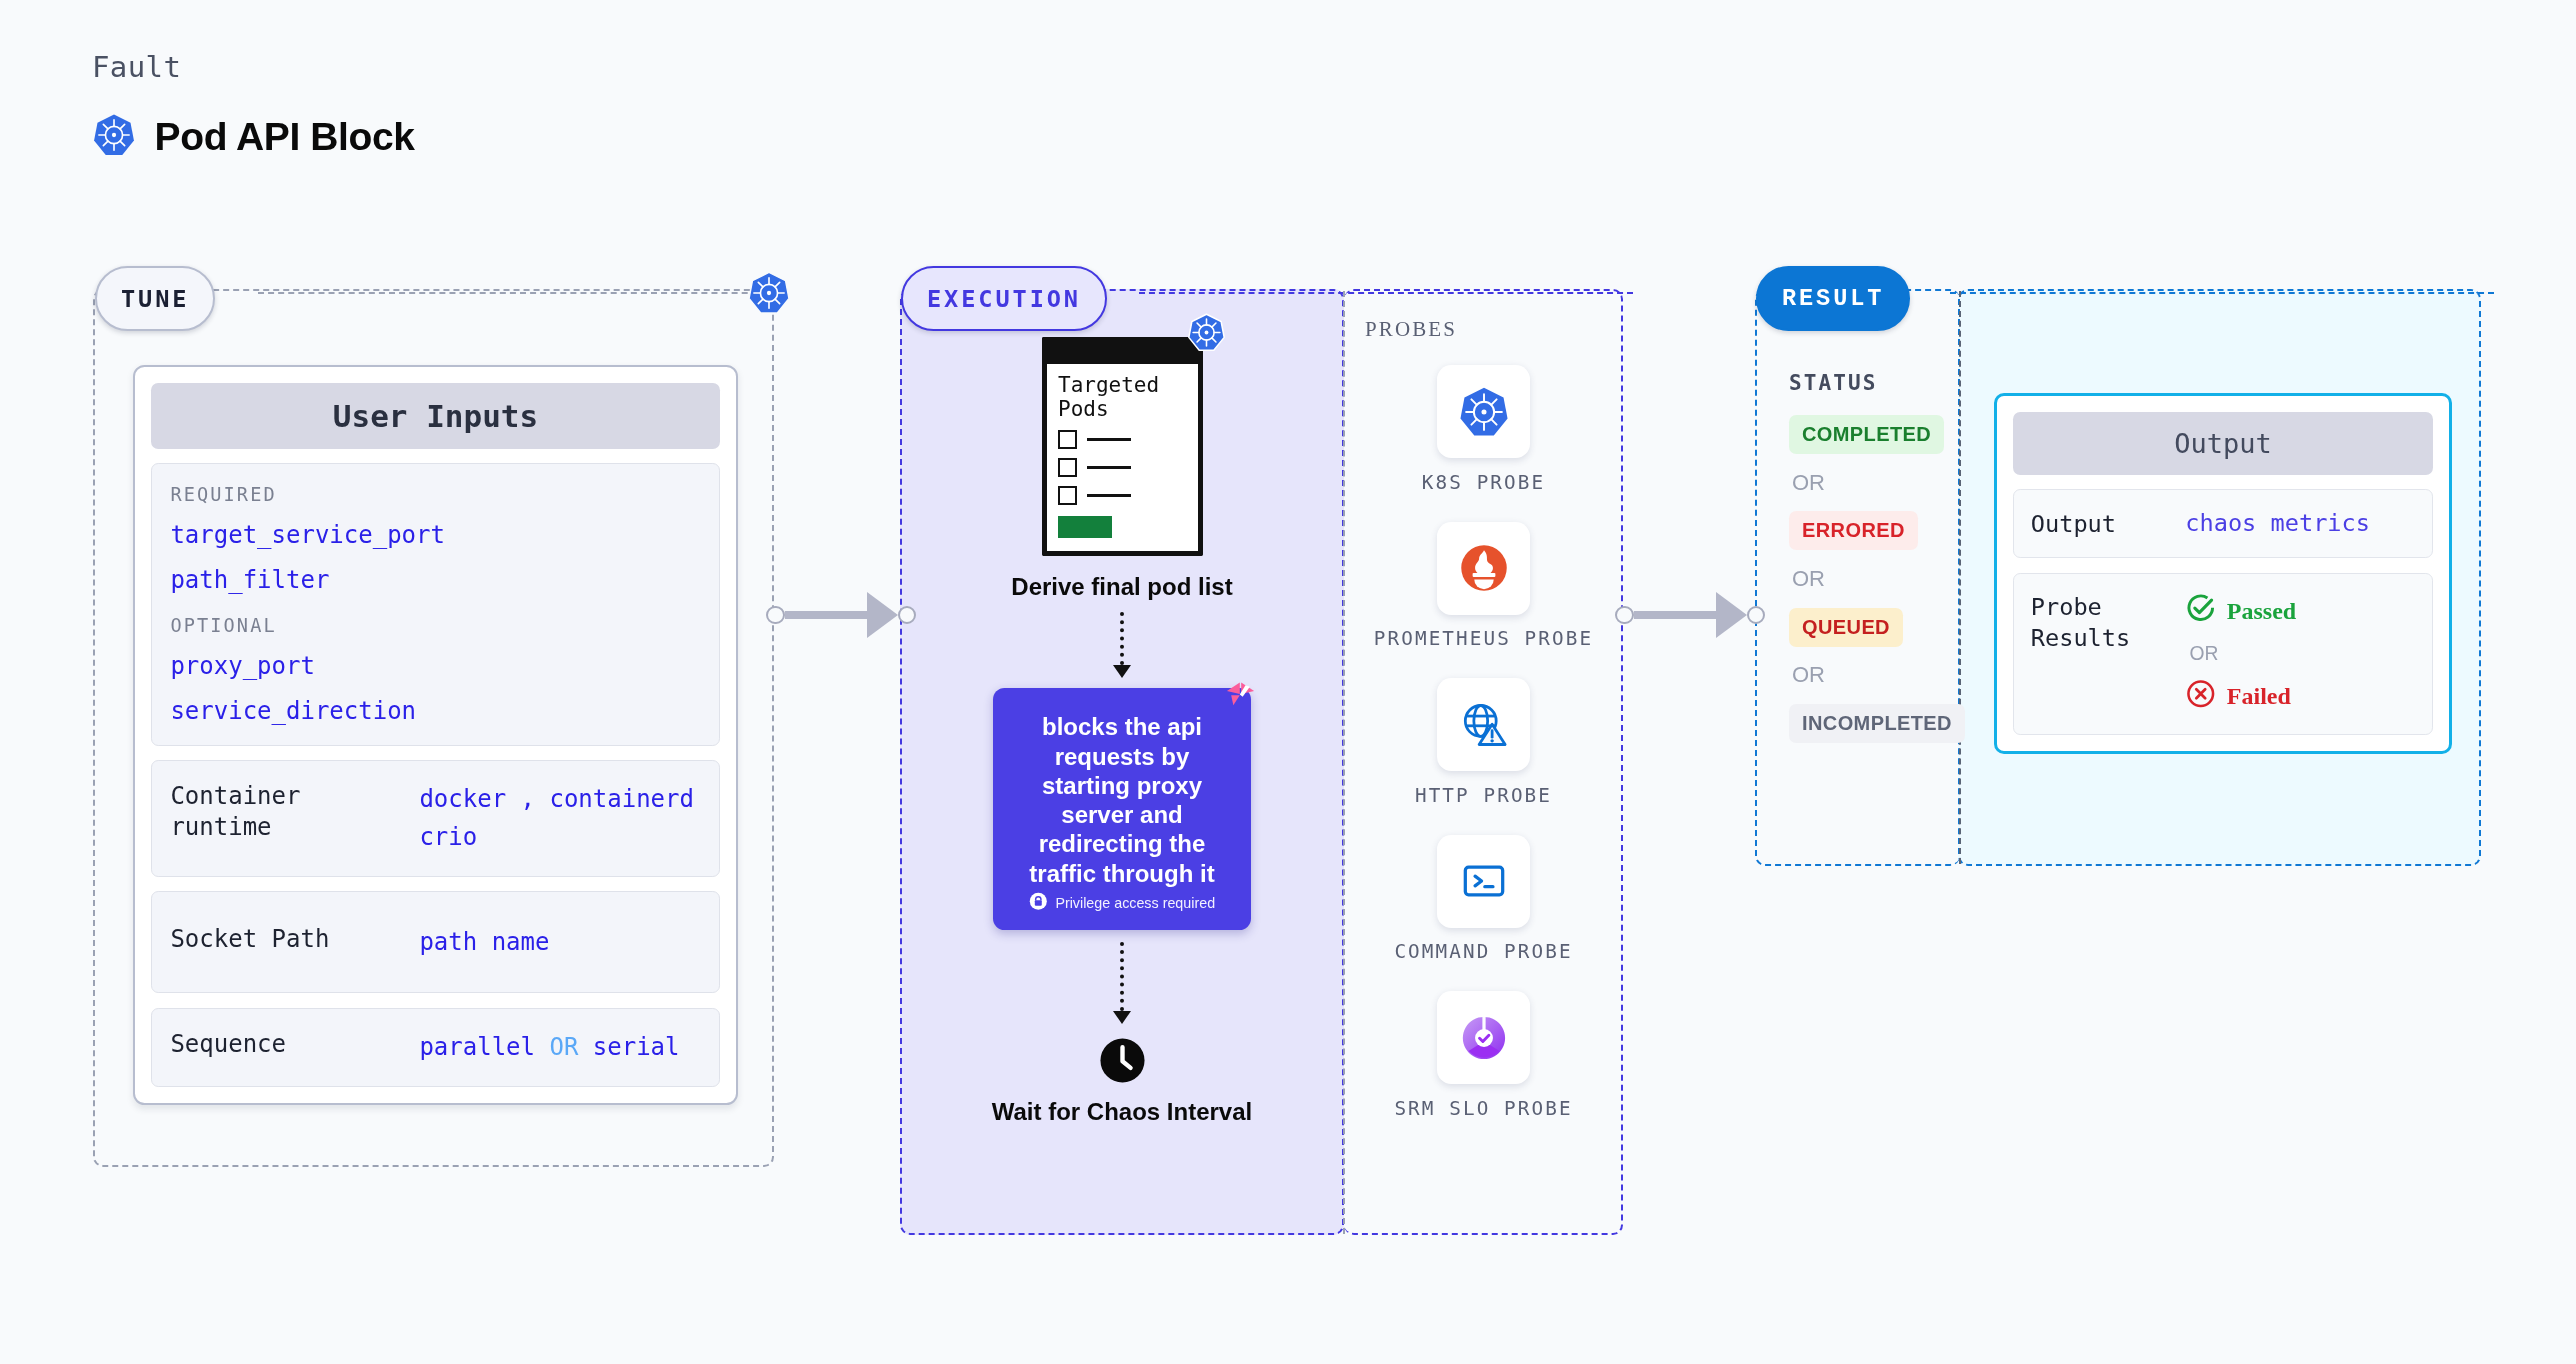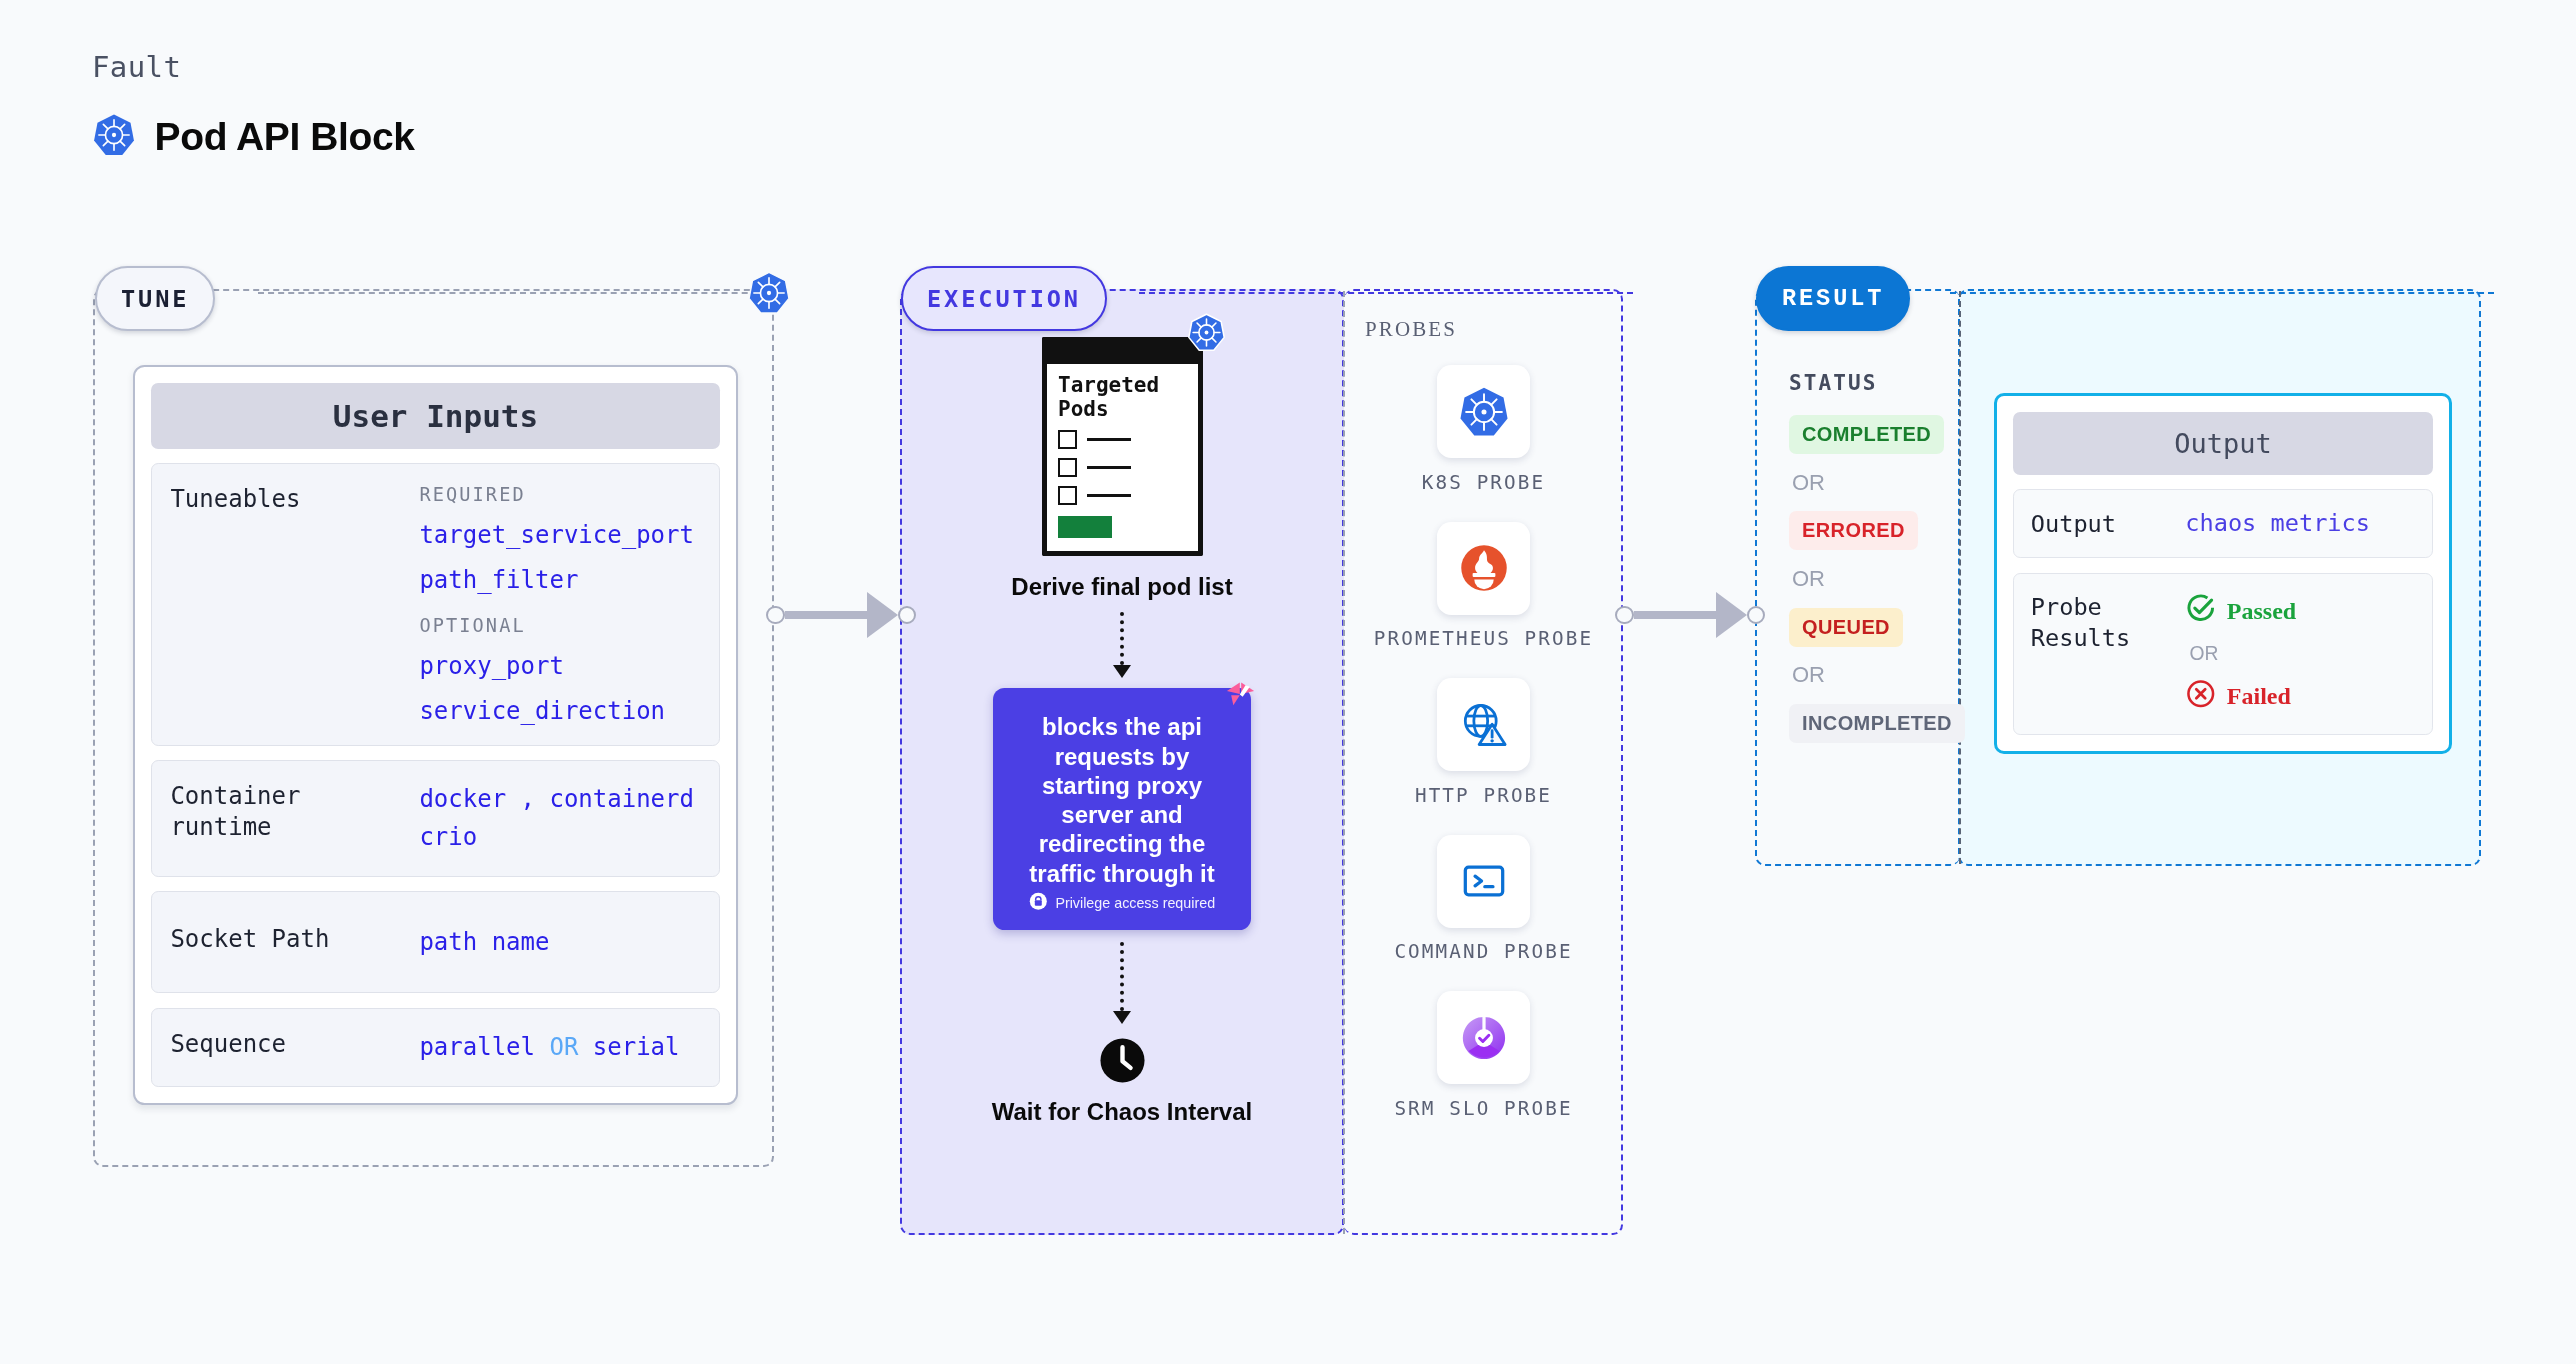--- a/index.html
+++ b/index.html
@@ -136,21 +136,21 @@
     display: flex; flex-direction: column; align-items: center; z-index: 5;
   }
   #pods-card-wrap { position: relative; }
   #pods-card {
     width: 161px; background: #ffffff;
     border: 5px solid #111111; border-top: 27px solid #111111;
     border-radius: 1.4px; padding: 10px 11.5px 13px 11.5px;
   }
   #pods-title {
     font-family: "DejaVu Sans Mono", monospace;
-    font-size: 21px; font-weight: bold; color: #111; line-height: 1.12;
+    font-size: 21px; font-weight: normal; color: #111; line-height: 1.12;
   }
   .pod-row { display: flex; align-items: center; gap: 10px; margin-top: 9.3px; }
   .pod-box { width: 18.6px; height: 18.6px; border: 2.9px solid #111; }
   .pod-line { width: 44px; height: 3.6px; background: #111; }
   #pod-bar { width: 54px; height: 21.5px; background: #13803c; margin-top: 11.5px; }
   #pods-k8s { position: absolute; right: -23px; top: -24px; }
 
   .flow-label {
     font-family: "Liberation Sans", sans-serif; font-weight: bold;
     font-size: 24px; color: #0a0a0a; margin-top: 15.8px; text-align: center;
@@ -328,21 +328,20 @@
   <span class="conn-dot"></span>
   <span class="conn-bar"></span>
   <span class="conn-head"></span>
   <span class="conn-dot"></span>
 </div>
 
 <div id="user-inputs-card">
   <div id="user-inputs-header">User Inputs</div>
 
   <div class="input-block">
-    <div class="ib-label">Tuneables</div>
     <div class="ib-values">
       <div class="group-title">REQUIRED</div>
       <span class="val-mono">target_service_port</span>
       <span class="val-mono">path_filter</span>
       <div class="group-title second">OPTIONAL</div>
       <span class="val-mono">proxy_port</span>
       <span class="val-mono">service_direction</span>
     </div>
   </div>
 

